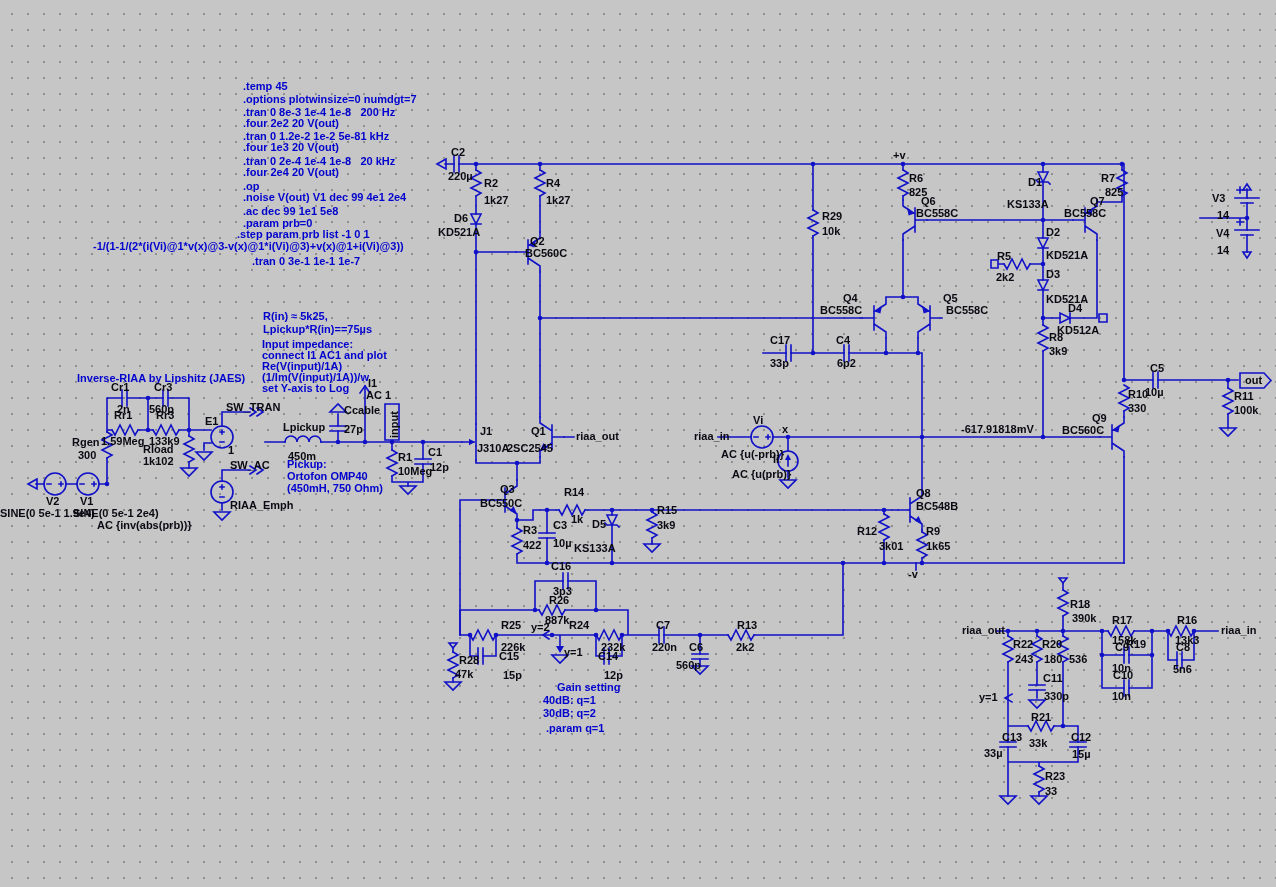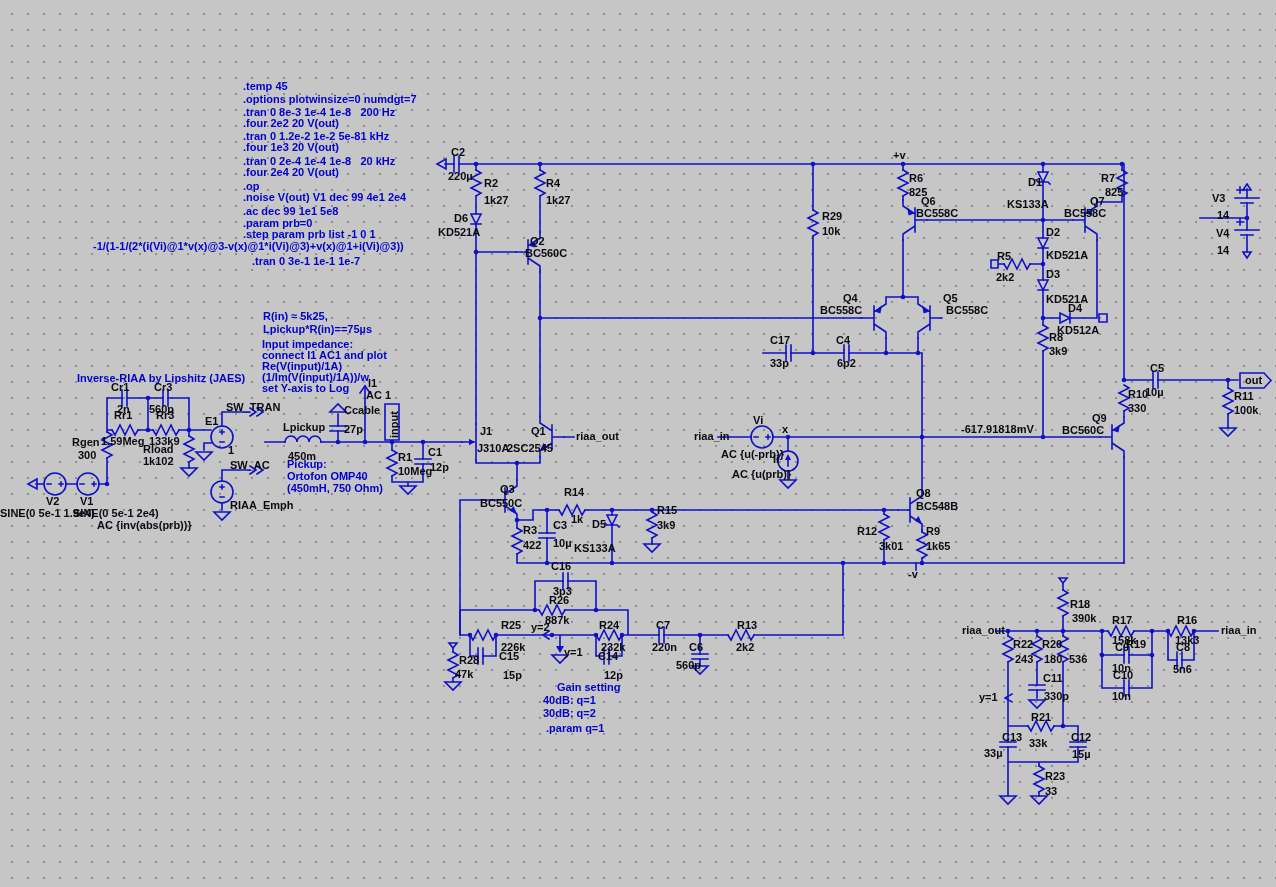--- a/index.html
+++ b/index.html
@@ -265,21 +265,21 @@
 <span class="b" style="left:243px;top:106px">.tran 0 8e-3 1e-4 1e-8   200 Hz</span>
 <span class="b" style="left:243px;top:117px">.four 2e2 20 V(out)</span>
 <span class="b" style="left:243px;top:130px">.tran 0 1.2e-2 1e-2 5e-81 kHz</span>
 <span class="b" style="left:243px;top:141px">.four 1e3 20 V(out)</span>
 <span class="b" style="left:243px;top:155px">.tran 0 2e-4 1e-4 1e-8   20 kHz</span>
 <span class="b" style="left:243px;top:166px">.four 2e4 20 V(out)</span>
 <span class="b" style="left:243px;top:180px">.op</span>
 <span class="b" style="left:243px;top:191px">.noise V(out) V1 dec 99 4e1 2e4</span>
 <span class="b" style="left:243px;top:205px">.ac dec 99 1e1 5e8</span>
 <span class="b" style="left:243px;top:217px">.param prb=0</span>
-<span class="b" style="left:243px;top:228px">.step param prb list -1 0 1</span>
+<span class="b" style="left:237px;top:228px">.step param prb list -1 0 1</span>
 <span class="b" style="left:93px;top:240px">-1/(1-1/(2*(i(Vi)@1*v(x)@3-v(x)@1*i(Vi)@3)+v(x)@1+i(Vi)@3))</span>
 <span class="b" style="left:252px;top:255px">.tran 0 3e-1 1e-1 1e-7</span>
 <span class="b" style="left:546px;top:722px">.param q=1</span>
 
 <span class="b" style="left:263px;top:310px">R(in) ≈ 5k25,</span>
 <span class="b" style="left:263px;top:323px">Lpickup*R(in)==75µs</span>
 <span class="b" style="left:262px;top:338px">Input impedance:</span>
 <span class="b" style="left:262px;top:349px">connect I1 AC1 and plot</span>
 <span class="b" style="left:262px;top:360px">Re(V(input)/1A)</span>
 <span class="b" style="left:262px;top:371px">(1/Im(V(input)/1A))/w</span>
@@ -388,21 +388,21 @@
 <span class="t" style="left:926px;top:525px">R9</span>
 <span class="t" style="left:926px;top:540px">1k65</span>
 <span class="t" style="left:551px;top:560px">C16</span>
 <span class="t" style="left:553px;top:585px">3p3</span>
 <span class="t" style="left:549px;top:594px">R26</span>
 <span class="t" style="left:545px;top:614px">887k</span>
 <span class="t" style="left:501px;top:619px">R25</span>
 <span class="t" style="left:501px;top:641px">226k</span>
 <span class="t" style="left:499px;top:650px">C15</span>
 <span class="t" style="left:503px;top:669px">15p</span>
-<span class="t" style="left:599px;top:619px">R24</span>
+<span class="t" style="left:569px;top:619px">R24</span>
 <span class="t" style="left:601px;top:641px">232k</span>
 <span class="t" style="left:598px;top:650px">C14</span>
 <span class="t" style="left:604px;top:669px">12p</span>
 <span class="t" style="left:656px;top:619px">C7</span>
 <span class="t" style="left:652px;top:641px">220n</span>
 <span class="t" style="left:689px;top:641px">C6</span>
 <span class="t" style="left:676px;top:659px">560p</span>
 <span class="t" style="left:737px;top:619px">R13</span>
 <span class="t" style="left:736px;top:641px">2k2</span>
 <span class="t" style="left:459px;top:654px">R28</span>

